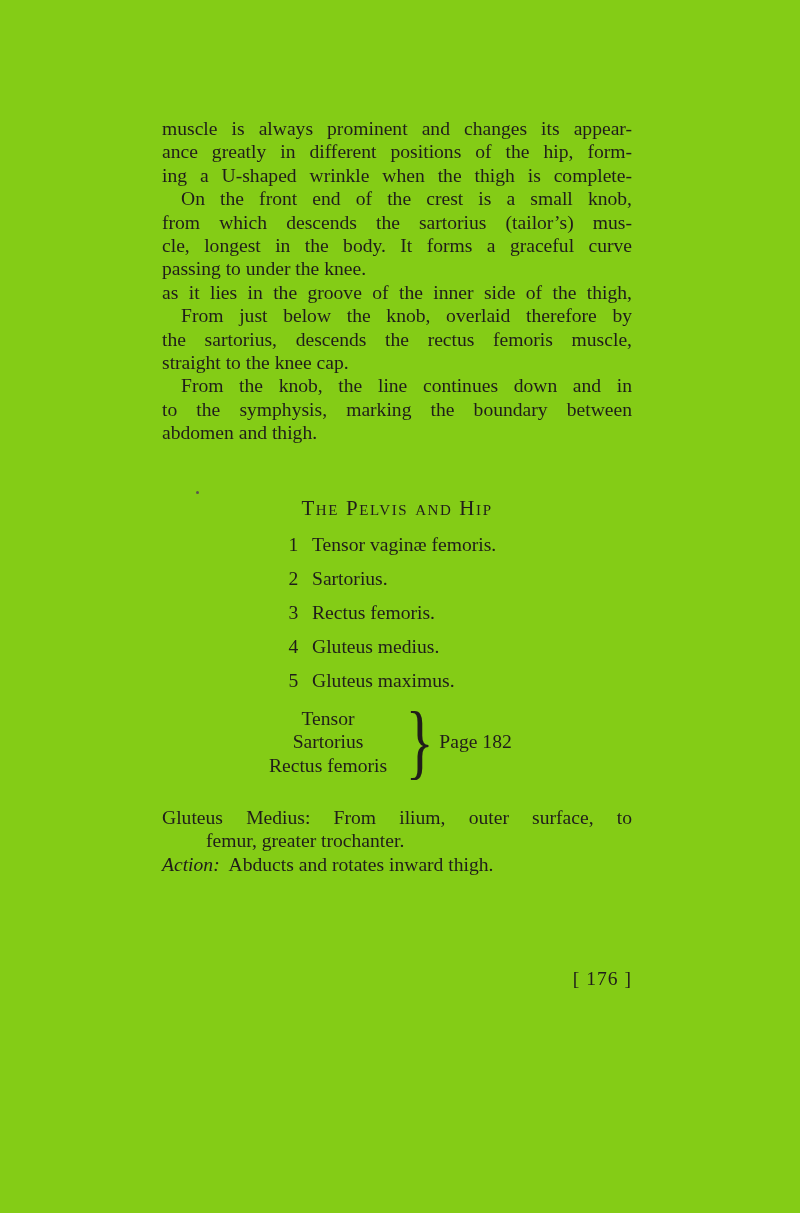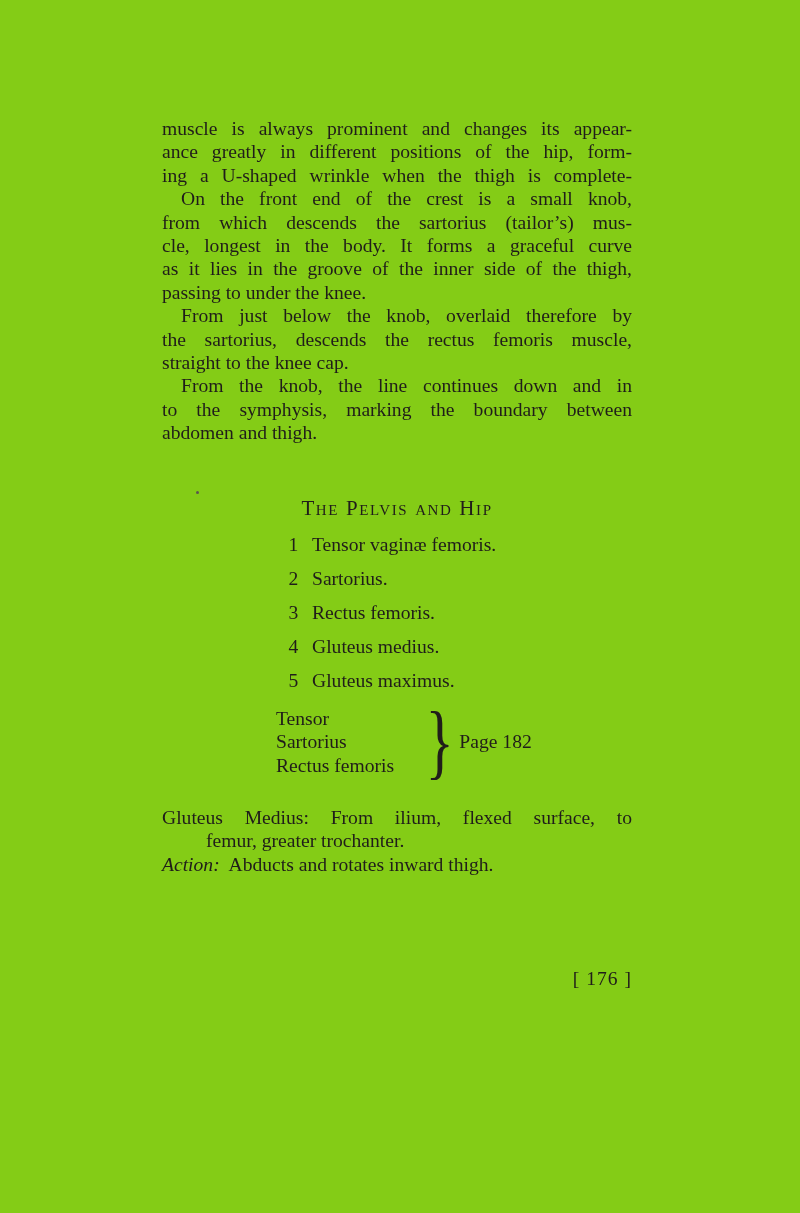--- a/index.html
+++ b/index.html
@@ -30,21 +30,21 @@
     letter-spacing: 1.6px;
   }
 
   
   .m-list { position: absolute; left: 287px; top: 533px; font-size: 19.6px; line-height: 23.4px; }
   .m-row { display: flex; margin-bottom: 10.6px; }
   .m-num { width: 13px; text-align: center; }
   .m-label { margin-left: 12px; }
 
   
-  .ref { position: absolute; left: 276px; top: 703px; display: flex; align-items: center; font-size: 19.6px; line-height: 23.4px; }
+  .ref { position: absolute; left: 256px; top: 703px; display: flex; align-items: center; font-size: 19.6px; line-height: 23.4px; text-align: center; }
   .ref-col { width: 144px; }
   .brace {
     font-size: 82px;
     line-height: 78px;
     transform: scaleX(0.72);
     transform-origin: center;
     font-weight: 400;
   }
   .page-ref { }
 
@@ -68,22 +68,22 @@
   <div class="abs-block body-text">
     <div class="para">
       <div class="ln j">muscle is always prominent and changes its appear-</div>
       <div class="ln j">ance greatly in different positions of the hip, form-</div>
       <div class="ln j">ing a U-shaped wrinkle when the thigh is complete-</div>
     </div>
     <div class="para">
       <div class="ln j ind">On the front end of the crest is a small knob,</div>
       <div class="ln j">from which descends the sartorius (tailor’s) mus-</div>
       <div class="ln j">cle, longest in the body.  It forms a graceful curve</div>
+      <div class="ln">passing to under the knee.</div>
       <div class="ln j">as it lies in the groove of the inner side of the thigh,</div>
-      <div class="ln">passing to under the knee.</div>
     </div>
     <div class="para">
       <div class="ln j ind">From just below the knob, overlaid therefore by</div>
       <div class="ln j">the sartorius, descends the rectus femoris muscle,</div>
       <div class="ln">straight to the knee cap.</div>
     </div>
     <div class="para">
       <div class="ln j ind">From the knob, the line continues down and in</div>
       <div class="ln j">to the symphysis, marking the boundary between</div>
       <div class="ln">abdomen and thigh.</div>
@@ -122,21 +122,21 @@
       <div class="ln">Tensor</div>
       <div class="ln">Sartorius</div>
       <div class="ln">Rectus femoris</div>
     </div>
     <div class="brace">}</div>
     <div class="page-ref">Page 182</div>
   </div>
 
   <div class="abs-block entries">
     <div class="entry">
-      <div class="ln j">Gluteus Medius: From ilium, flexed surface, to</div>
+      <div class="ln j">Gluteus Medius: From ilium, outer surface, to</div>
       <div class="ln hang">femur, greater trochanter.</div>
       <div class="ln">
         <span class="action-label">Action:</span><span>Abducts and rotates inward thigh.</span>
       </div>
     </div>
   </div>
 
   <div class="abs-block footer">[ 176 ]</div>
 
 </div>

